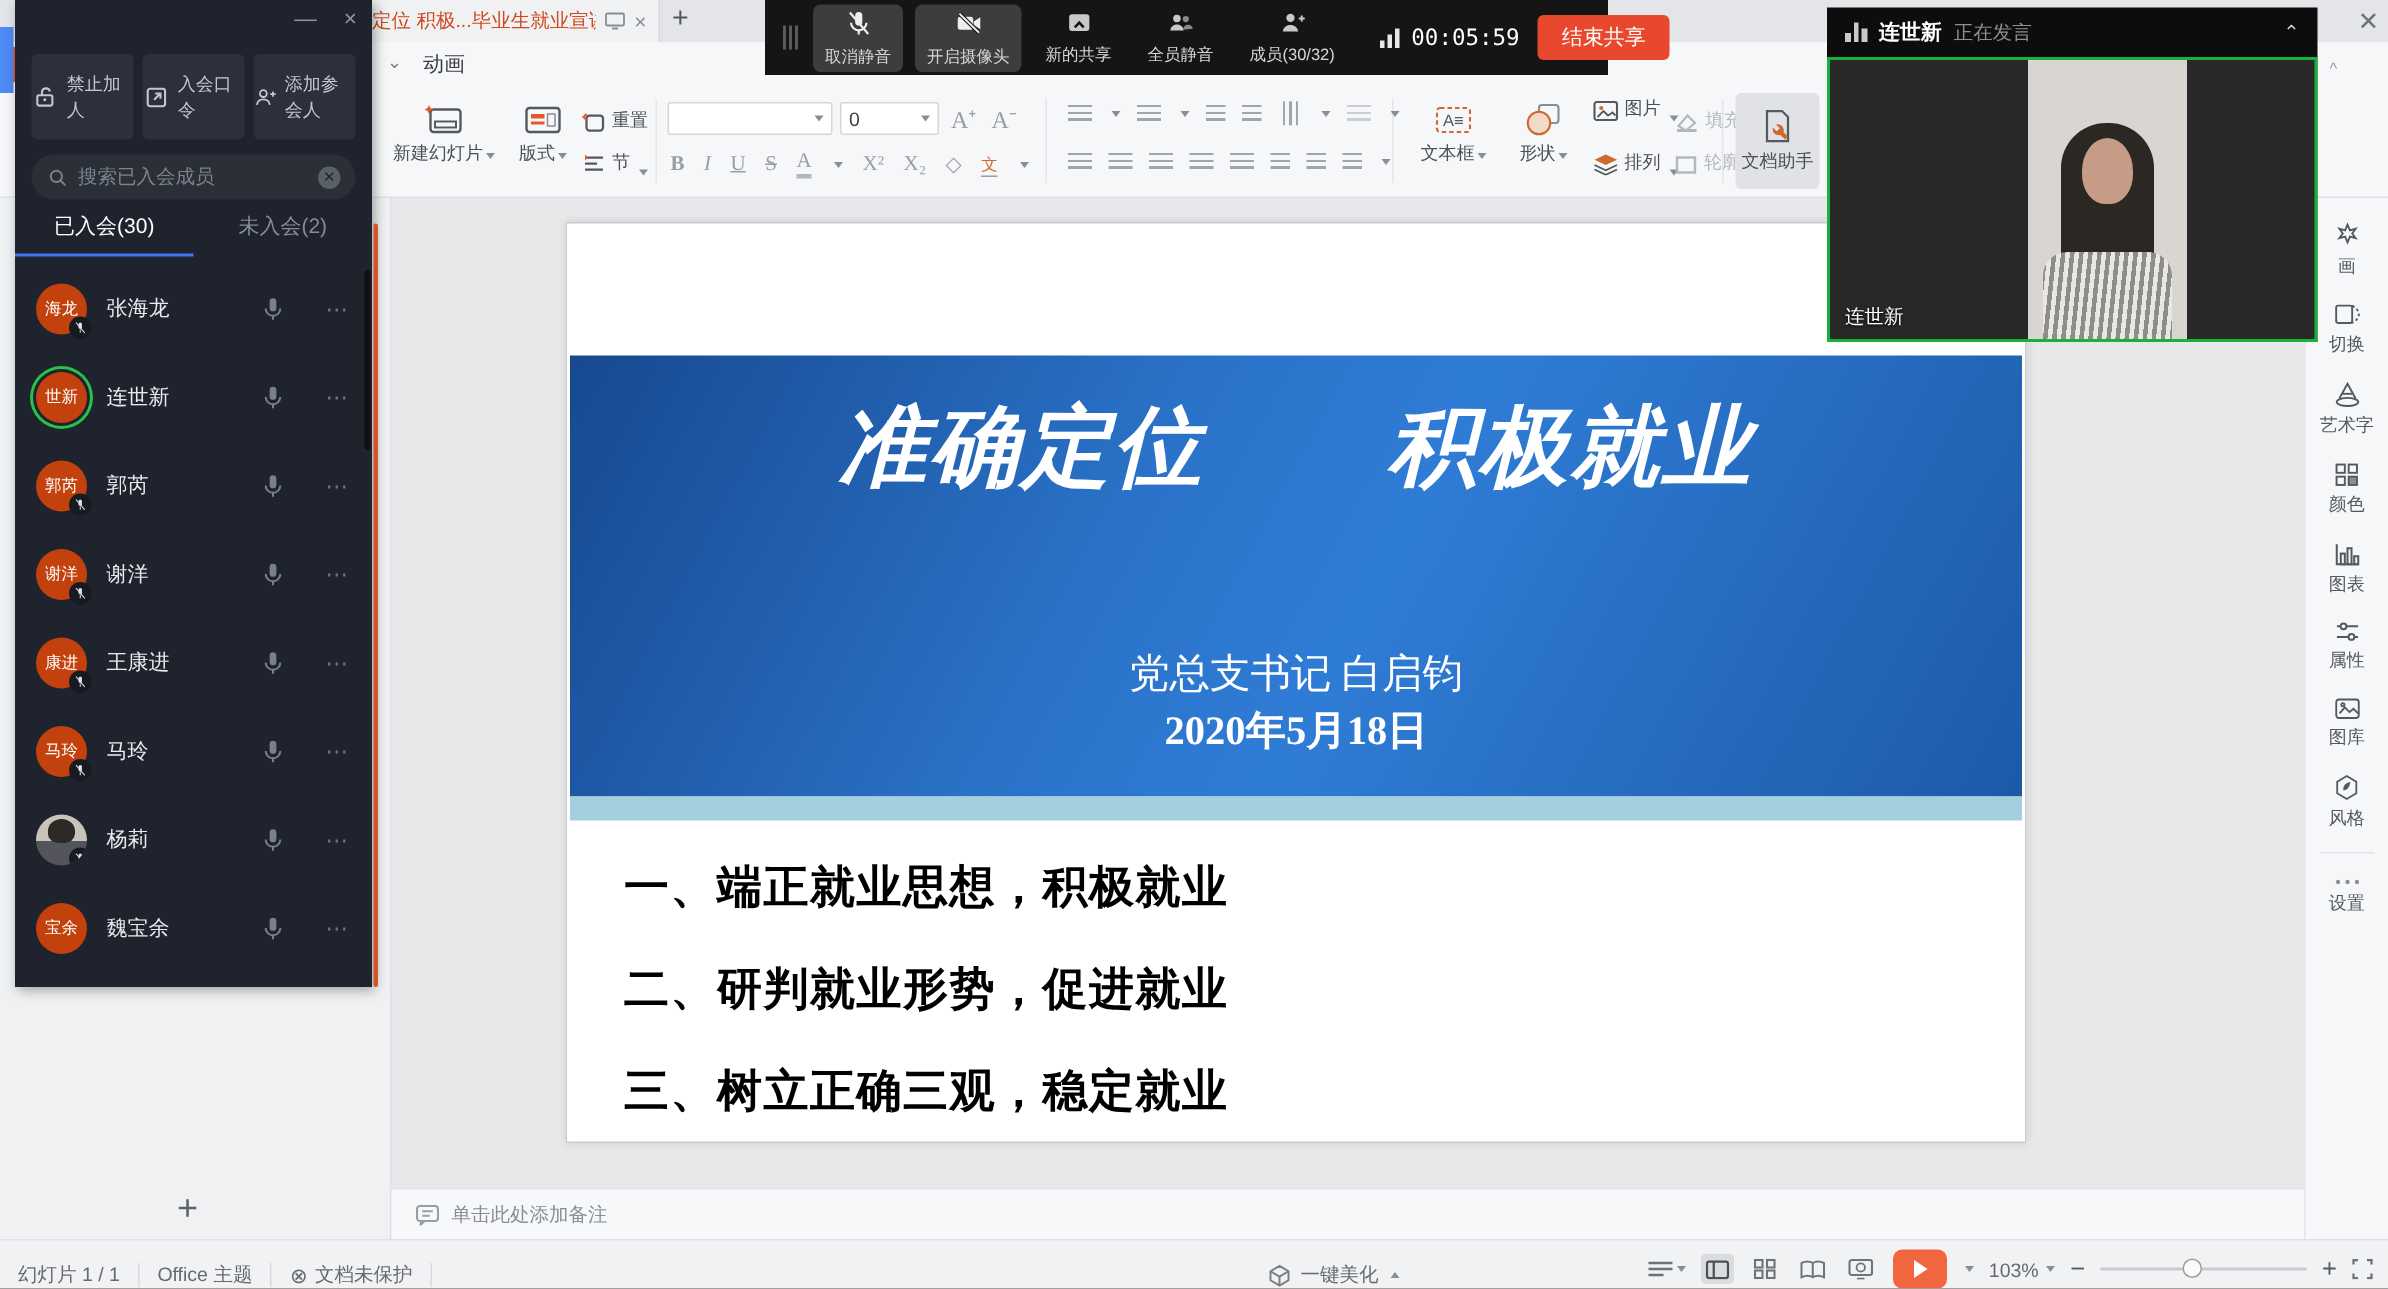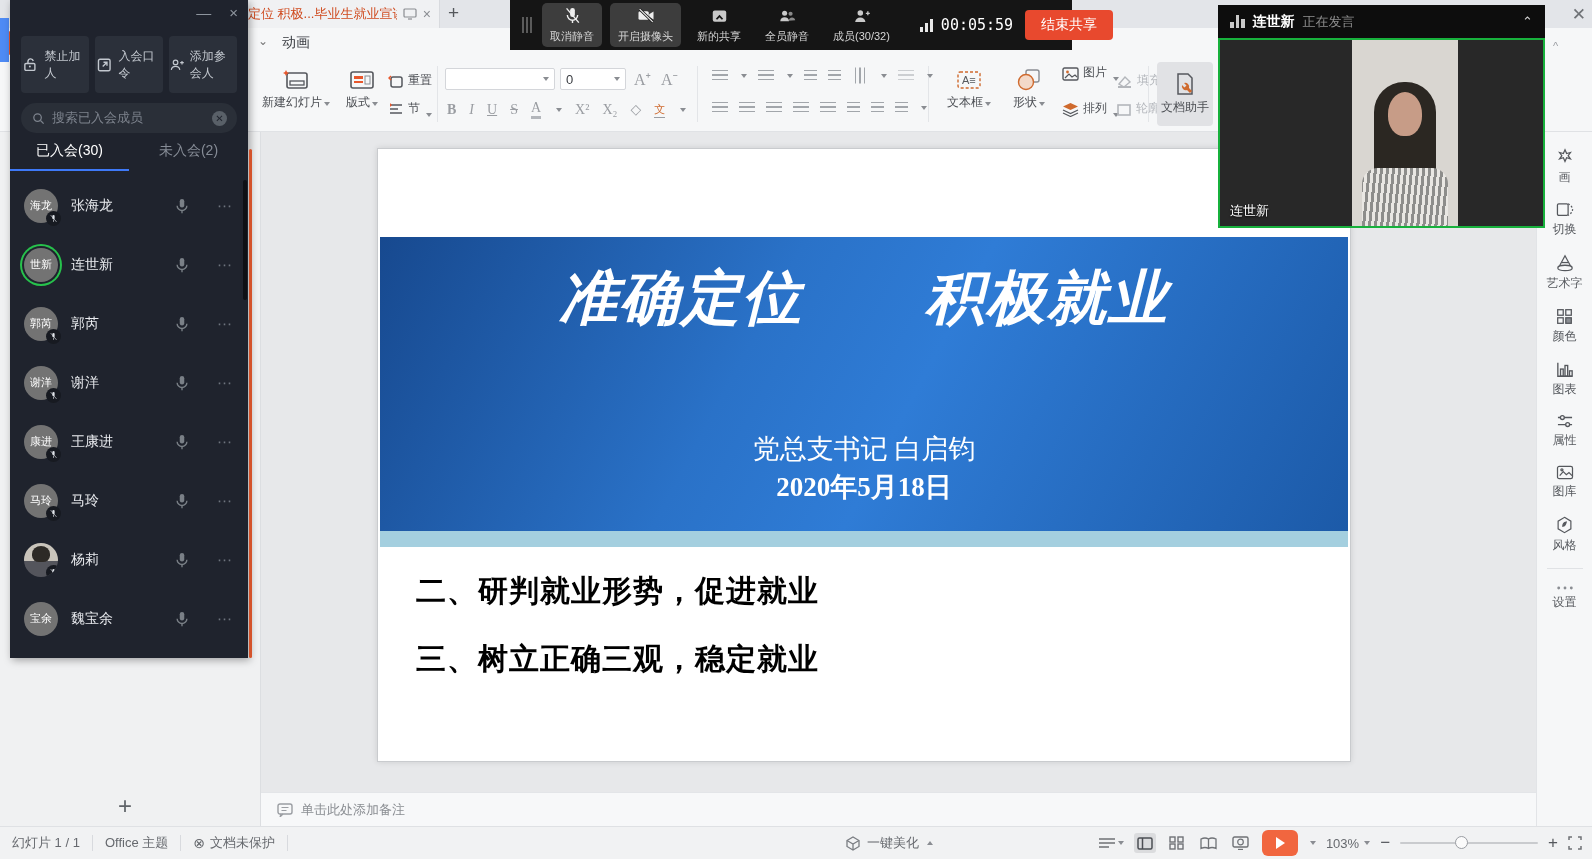--- a/index.html
+++ b/index.html
@@ -72,21 +72,21 @@
   .slide-date { position:absolute; left:0; top:232px; width:100%; text-align:center; color:#fff;
     font-size:27px; font-weight:bold; font-family:"Liberation Serif",serif; }
   .slide-bullets { position:absolute; left:38px; top:422px; }
   .slide-bullets div { font-size:30px; font-weight:bold; color:#000; margin-bottom:27px; letter-spacing:1px; }
 
   
   .notes-bar { position:absolute; left:261px; top:792px; width:1275px; height:34px; background:#f7f8f9;
     border-top:1px solid #e3e5e8; display:flex; align-items:center; gap:8px; padding-left:16px;
     color:#8a8d92; font-size:13px; }
   .status-bar { position:absolute; left:0; top:826px; width:1592px; height:33px; background:#f1f2f3;
-    border-top:1px solid #dfe1e4; display:flex; align-items:center; color:#66696e; font-size:13px; }
+    border-top:1px solid #dfe1e4; display:flex; align-items:flex-end; color:#66696e; font-size:13px; }
   .sb-div { width:1px; height:16px; background:#d8dade; margin:0 12px; }
   .sb-left { display:flex; align-items:center; margin-left:12px; }
   .sb-center { position:absolute; left:845px; display:flex; align-items:center; gap:6px; }
   .sb-right { position:absolute; right:10px; display:flex; align-items:center; gap:10px; }
   .view-ic { width:22px; height:20px; display:flex; align-items:center; justify-content:center; border-radius:3px; }
   .view-ic.sel { background:#dbdcde; }
   .play-btn { width:36px; height:26px; background:#f1663f; border-radius:6px; display:flex; align-items:center; justify-content:center; }
   .play-btn::after { content:""; width:0; height:0; border-left:9px solid #fff; border-top:6px solid transparent; border-bottom:6px solid transparent; margin-left:2px;}
   .zoom-track { position:relative; width:138px; height:2px; background:#c9cbce; border-radius:1px; }
   .zoom-thumb { position:absolute; left:40%; top:-6px; width:13px; height:13px; background:#fbfbfb; border:1px solid #9a9da2; border-radius:50%; }
@@ -102,21 +102,21 @@
   .mp-search { position:absolute; left:11px; top:103px; width:216px; height:30px; background:#2a2f38;
     border-radius:15px; display:flex; align-items:center; gap:6px; padding:0 10px; }
   .mp-search .ph { color:#7d838d; font-size:13px; flex:1; }
   .mp-search .clr { width:15px; height:15px; border-radius:50%; background:#596068; color:#1f232d;
     font-size:10px; display:flex; align-items:center; justify-content:center; }
   .mp-tabs { position:absolute; left:0; top:142px; width:100%; display:flex; }
   .mp-tab { flex:1; text-align:center; font-size:14px; color:#868c96; padding-bottom:9px; }
   .mp-tab.active { color:#fff; border-bottom:2px solid #3e79f7; }
   .mp-list { position:absolute; left:0; top:176px; width:100%; height:482px; overflow:hidden; }
   .p-row { position:relative; height:59px; display:flex; align-items:center; padding:0 14px; }
-  .avatar { position:relative; width:34px; height:34px; border-radius:50%; background:#737373; color:#fff;
+  .avatar { position:relative; width:34px; height:34px; border-radius:50%; background:#c2410c; color:#fff;
     font-size:11px; display:flex; align-items:center; justify-content:center; letter-spacing:0; flex:0 0 auto;}
   .avatar.speaking { box-shadow:0 0 0 2px #1f232d, 0 0 0 4px #27c24c; }
   .avatar.photo { background:linear-gradient(#c9c4bb 0 52%, #54555c 52%); overflow:hidden; }
   .avatar.photo::before { content:""; position:absolute; left:8px; top:3px; width:18px; height:16px;
     background:#2d2a26; border-radius:50% 50% 40% 40%; }
   .avatar-badge { position:absolute; right:-3px; bottom:-3px; width:15px; height:15px; border-radius:50%;
     background:#171a21; display:none; align-items:center; justify-content:center; }
   .p-name { margin-left:13px; font-size:14px; color:#e8eaee; flex:1; }
   .row-mic { margin-right:26px; }
   .p-dots { color:#6e747e; font-size:15px; letter-spacing:2px; }
@@ -439,20 +439,21 @@
     </div>
 
   <div class="slide">
     <div class="slide-blue">
       <div class="slide-title">准确定位　　积极就业</div>
       <div class="slide-speaker">党总支书记 白启钧</div>
       <div class="slide-date">2020年5月18日</div>
     </div>
     <div class="slide-strip"></div>
     <div class="slide-bullets">
+      <div>一、端正就业思想，积极就业</div>
       <div>二、研判就业形势，促进就业</div>
       <div>三、树立正确三观，稳定就业</div>
     </div>
   </div>
 
   <div class="notes-bar">
     <svg width="16" height="14" viewBox="0 0 16 14">
         <rect x="1" y="1" width="14" height="10" rx="2" fill="none" stroke="#9a9da2" stroke-width="1.4"></rect>
         <path d="M4 11l-1 3 3-3" fill="none" stroke="#9a9da2" stroke-width="1.2"></path>
         <path d="M4.5 4.5h7M4.5 7.5h5" stroke="#9a9da2" stroke-width="1.2"></path>

